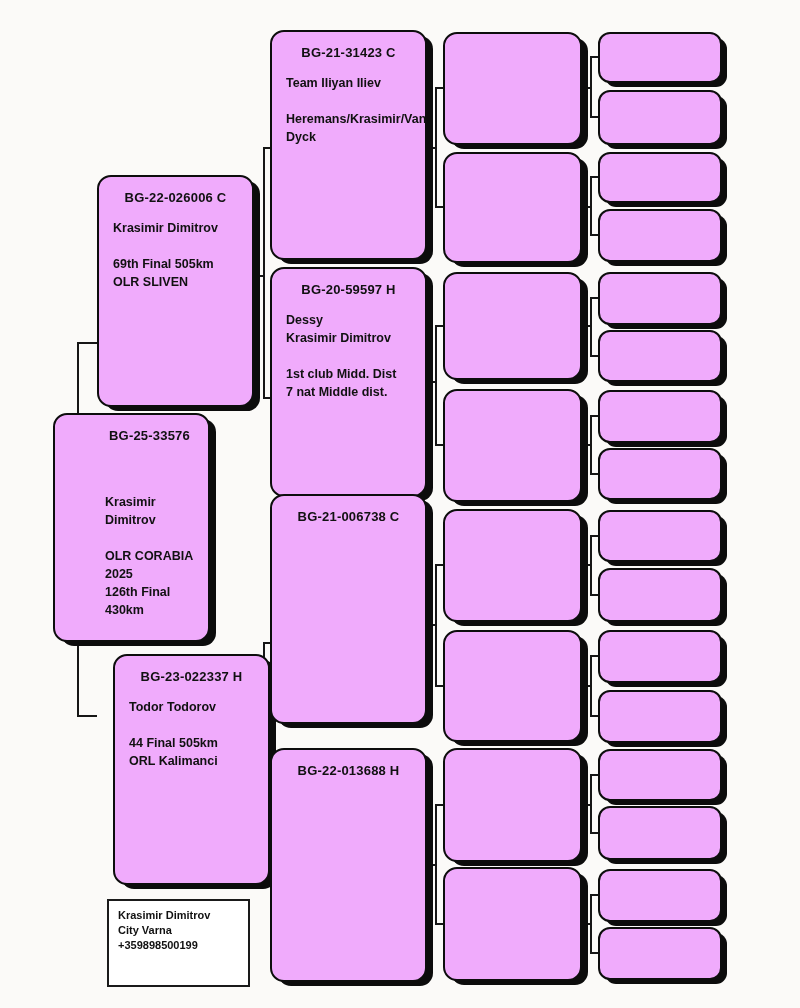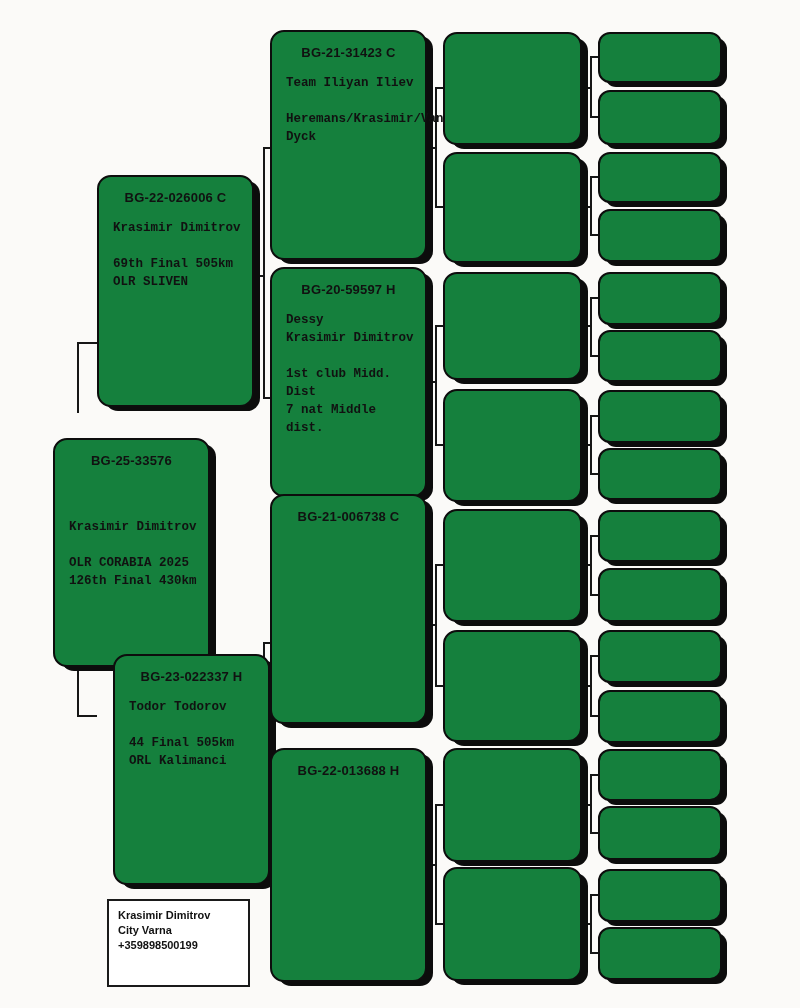--- a/index.html
+++ b/index.html
@@ -16,21 +16,21 @@
     overflow: hidden;
   }
   #connectors {
     position: absolute;
     left: 0; top: 0;
     width: 800px; height: 1008px;
     pointer-events: none;
   }
   .pbox {
     position: absolute;
-    background: #15803d;
+    background: #f0abfc;
     border: 2.5px solid #0d0d0d;
     border-radius: 14px;
     box-shadow: 7px 5px 0 -1px #0c0c0c;
     box-sizing: border-box;
     color: #111;
   }
   .pbox.small {
     border-radius: 12px;
     box-shadow: 6px 5px 0 -1px #0c0c0c;
   }
@@ -38,21 +38,20 @@
     margin-top: 13px;
     margin-bottom: 14px;
     text-align: center;
     font-size: 13px;
     font-weight: 700;
     letter-spacing: 0.2px;
     white-space: nowrap;
   }
   .body {
     padding: 0 10px 0 14px;
-    font-family: Liberation Mono, monospace;
   }
   .line {
     min-height: 18px;
     line-height: 18px;
     font-size: 12.5px;
     font-weight: 600;
   }
   #contact-box {
     position: absolute;
     left: 107px; top: 899px;
@@ -89,21 +88,21 @@
       <path d="M584,207 H591 M598,177 H591 V235 H598"></path>
       <path d="M584,326 H591 M598,298 H591 V356 H598"></path>
       <path d="M584,445 H591 M598,416 H591 V474 H598"></path>
       <path d="M584,565 H591 M598,536 H591 V595 H598"></path>
       <path d="M584,686 H591 M598,656 H591 V716 H598"></path>
       <path d="M584,805 H591 M598,775 H591 V833 H598"></path>
       <path d="M584,924 H591 M598,895 H591 V953 H598"></path>
     </g>
   </svg>
 
-  <div class="pbox" style="left:53px;top:438px;width:157px;height:229px;">
+  <div class="pbox" style="left:53px;top:413px;width:157px;height:229px;padding-left:36px;">
     <div class="ring">BG-25-33576</div>
     <div class="body">
       <div class="line"></div>
       <div class="line"></div>
       <div class="line">Krasimir Dimitrov</div>
       <div class="line"></div>
       <div class="line">OLR CORABIA 2025</div>
       <div class="line">126th Final 430km</div>
     </div>
   </div>

